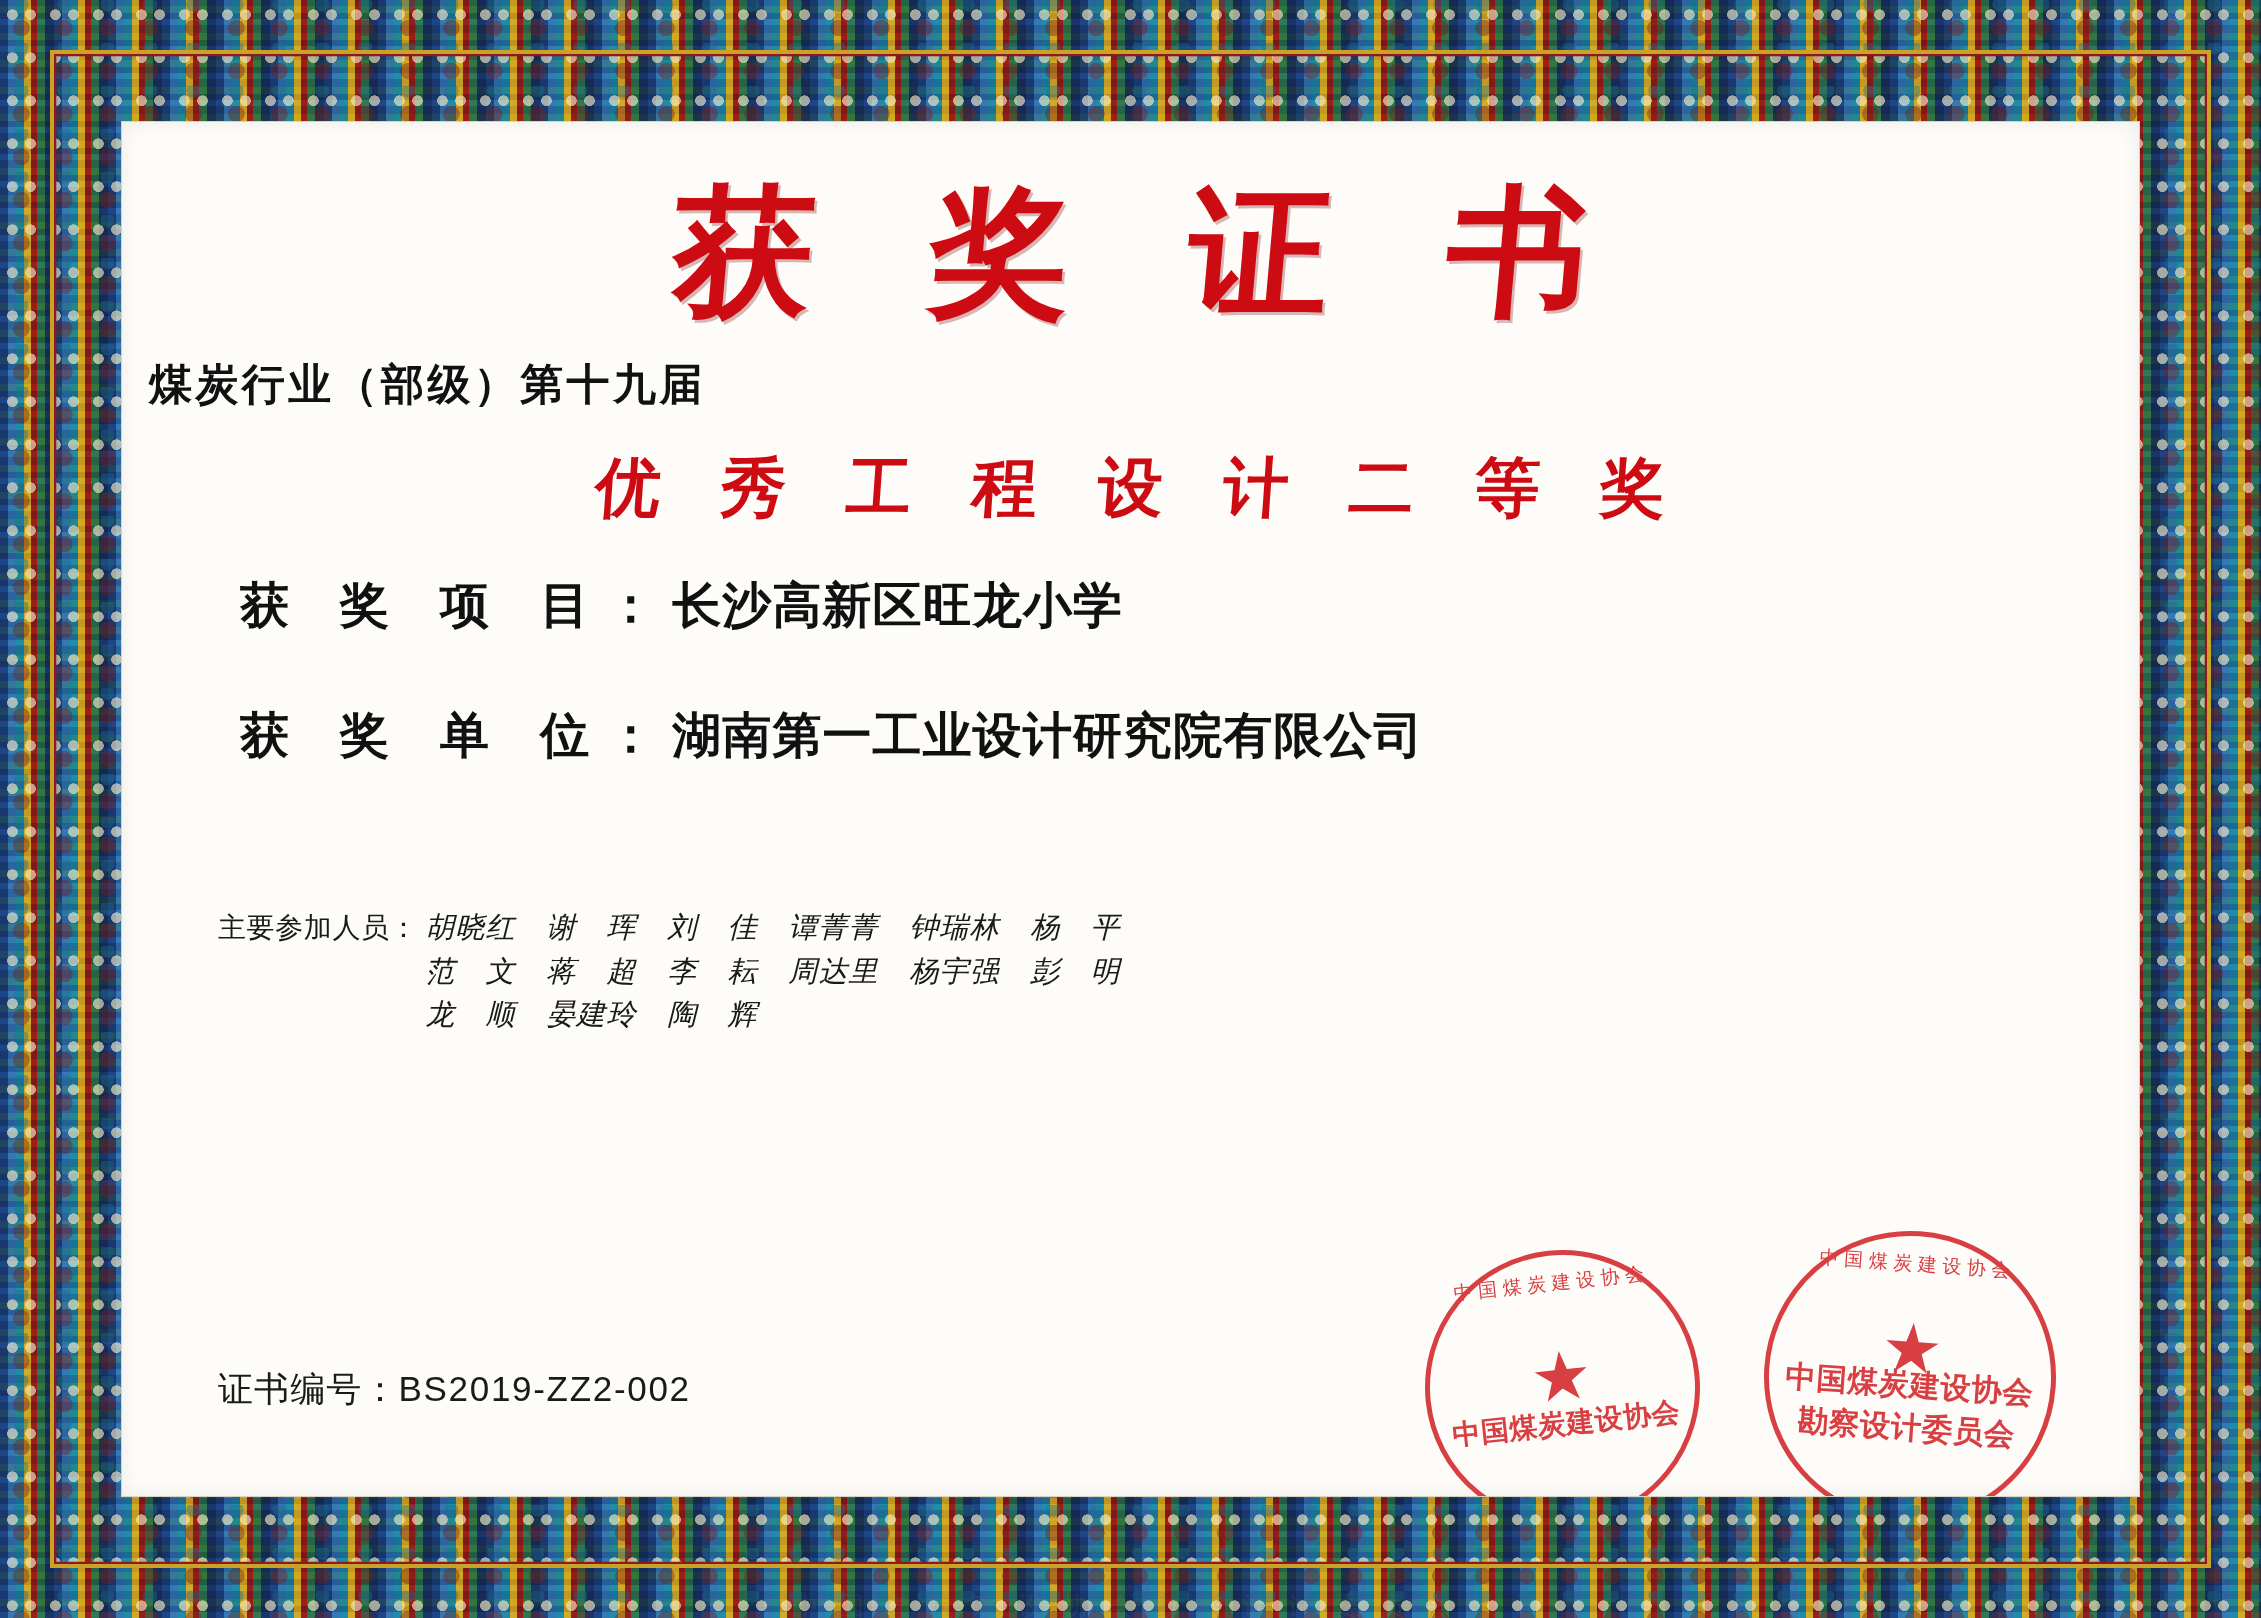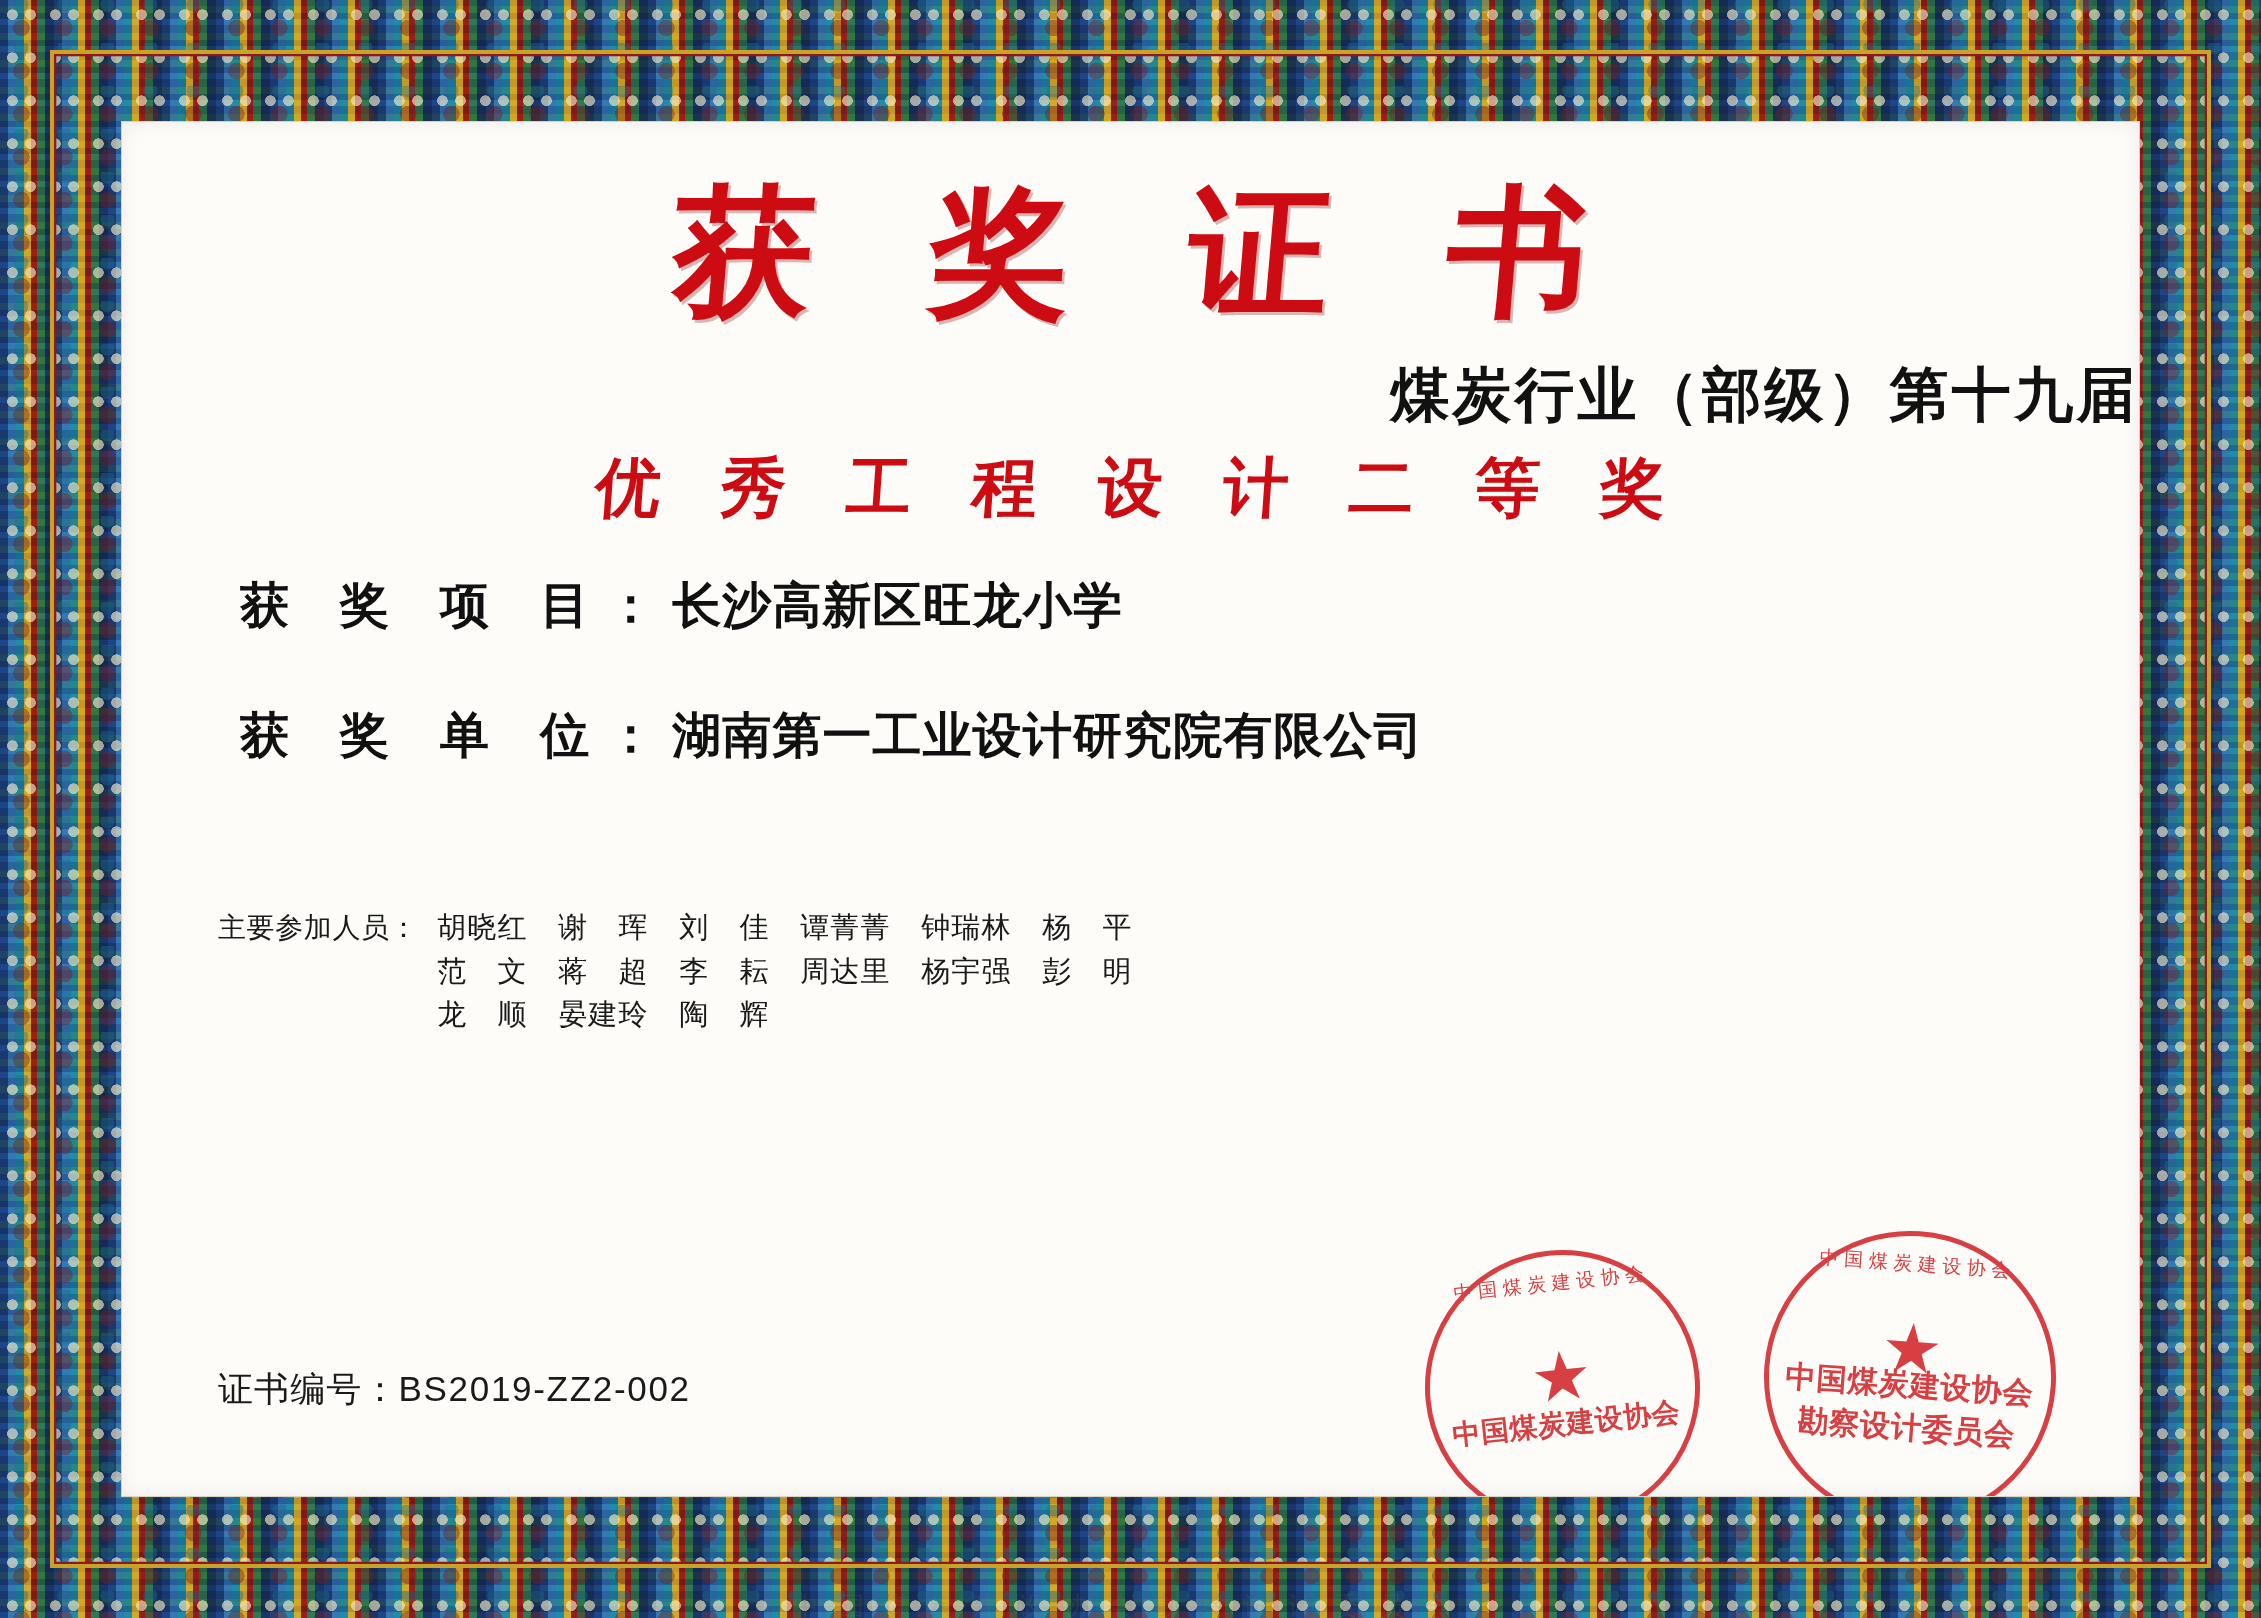--- a/index.html
+++ b/index.html
@@ -121,24 +121,24 @@
     color: #cc0b12;
     text-shadow: 2.8px 3.4px 0 rgba(120,0,0,0.28);
     transform: skewX(-5deg);
   }
 
   .subtitle-1 {
     position: absolute;
     top: 234px;
     left: 0;
     right: 0;
-    text-align: right;
-    font-family: "DejaVu Serif", serif;
-    font-weight: bold;
-    font-size: 59px;
+    text-align: left;
+    font-family: "DejaVu Serif", serif;
+    font-weight: bold;
+    font-size: 43px;
     letter-spacing: 3.4px;
     color: #111111;
     margin-left: 27px;
   }
 
   .subtitle-2 {
     position: absolute;
     top: 322px;
     left: 0;
     right: 0;
@@ -187,21 +187,22 @@
     color: #1a1a1a;
   }
   .participants-label {
     font-size: 28px;
     white-space: nowrap;
     padding-top: 3.4px;
     letter-spacing: 0.6px;
     text-align: center;
   }
   .participants-lines {
-    margin-left: 19px;
+    margin-left: 7px;
+    font-style: italic;
   }
   .p-line {
     font-size: 29px;
     line-height: 1.5;
     white-space: nowrap;
   }
   .p-name {
     display: inline-block;
     width: 121px;
     letter-spacing: 1.1px;

